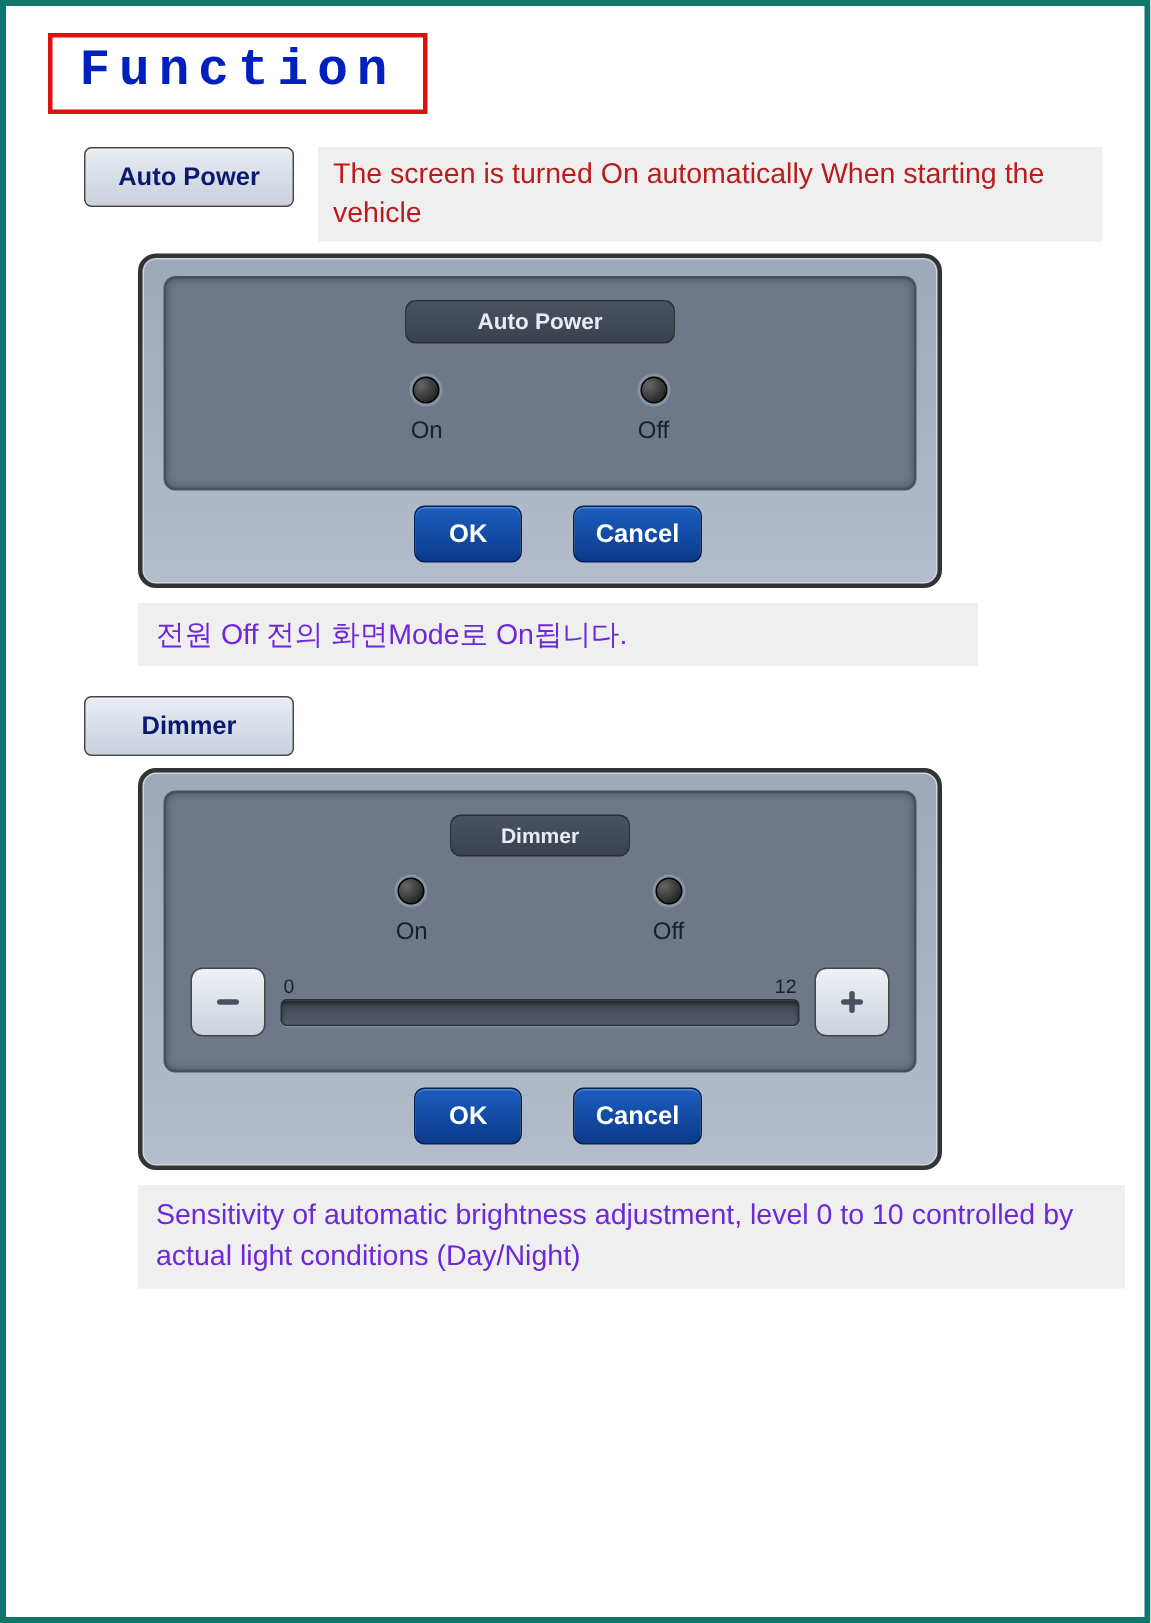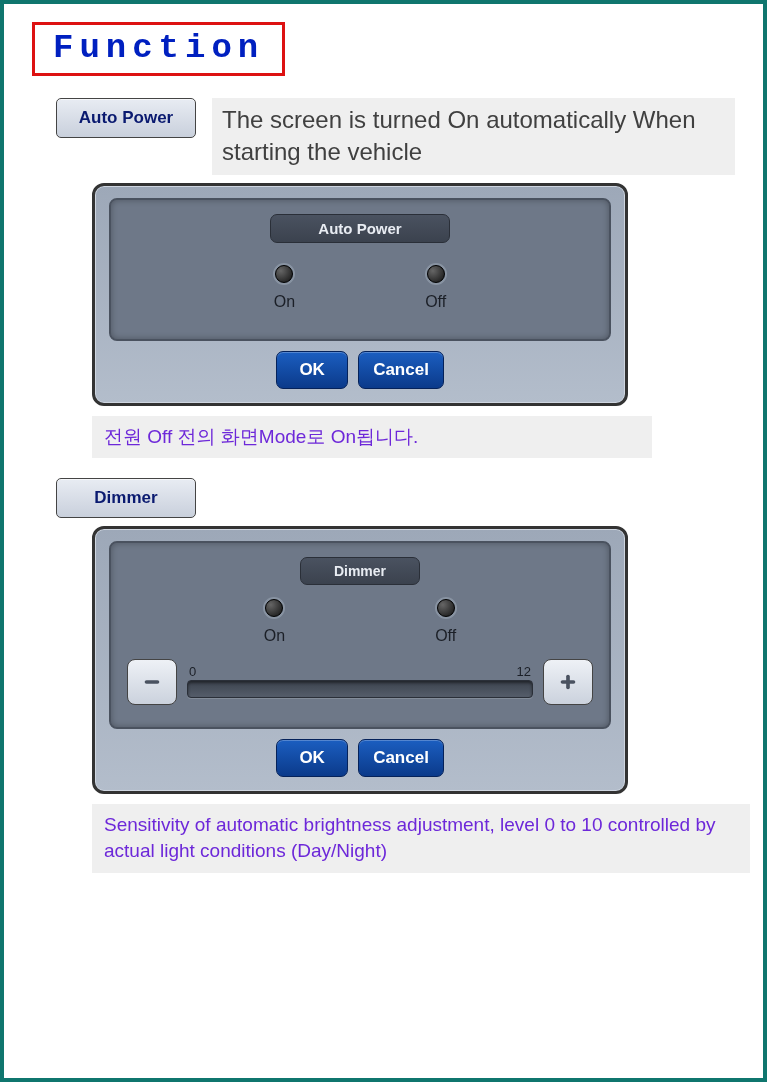--- a/index.html
+++ b/index.html
@@ -11,21 +11,21 @@
       font-family: 'Courier New', monospace; font-size: 34px; font-weight: bold;
       color: #0020c0; letter-spacing: 6px;
     }
     .row { display: flex; align-items: flex-start; margin: 4px 0 8px 24px; gap: 16px; }
     .menu-btn {
       width: 140px; height: 40px; display: flex; align-items: center; justify-content: center;
       background: linear-gradient(#e8ecf3, #c9d0dc); border: 1px solid #444; border-radius: 5px;
       font-size: 17px; font-weight: bold; color: #0a1a70;
       box-shadow: inset 0 1px 0 rgba(255,255,255,.6);
     }
-    .desc { background: #efefef; padding: 6px 10px; font-size: 24px; line-height: 1.35; color: #404040; flex: 1; }
+    .desc { background: #efefef; padding: 6px 10px; font-size: 19px; line-height: 1.35; color: #b91c1c; flex: 1; }
     .panel {
       margin: 8px 0 10px 60px; width: 536px; border-radius: 12px;
       background: linear-gradient(#9da8b8, #b3bdcb); border: 3px solid #333; overflow: hidden;
       box-shadow: inset 0 0 0 1px #cfd6e0;
       padding-bottom: 14px;
     }
     .inner {
       margin: 12px 14px 10px; background: #6e7888; border: 2px solid #4a525f; border-radius: 8px;
       padding: 14px 16px 18px; box-shadow: inset 0 0 6px rgba(0,0,0,.3);
     }
@@ -41,20 +41,21 @@
     .radio .dot {
       width: 18px; height: 18px; border-radius: 50%;
       background: radial-gradient(circle at 30% 30%, #666, #111);
       border: 1px solid #000; box-shadow: 0 0 0 2px #8893a2;
     }
     .btn-row { display: flex; justify-content: center; gap: 10px; margin-top: 2px; }
     .blue-btn {
       min-width: 72px; padding: 8px 14px; border-radius: 7px; color: #fff; font-size: 17px; font-weight: bold;
       text-align: center; background: linear-gradient(#1b5ec0,#0b3a8a); border: 1px solid #05225a;
       box-shadow: inset 0 1px 0 rgba(255,255,255,.25);
+      margin-left: 24px;
     }
     .note { background: #efefef; margin: 10px 0 20px 60px; padding: 8px 12px; font-size: 19px; color: #6d28d9; width: 560px; }
     .note-wide { width: 658px; line-height: 1.4; }
     .slider-row { display: flex; align-items: center; gap: 10px; margin: 14px 0 4px; }
     .sq-btn {
       width: 50px; height: 46px; border-radius: 8px; background: linear-gradient(#eef1f6,#cbd2dd);
       border: 1px solid #444; display: flex; align-items: center; justify-content: center;
     }
     .sq-btn svg { width: 22px; height: 22px; }
     .track-wrap { flex: 1; position: relative; padding-top: 14px; }

